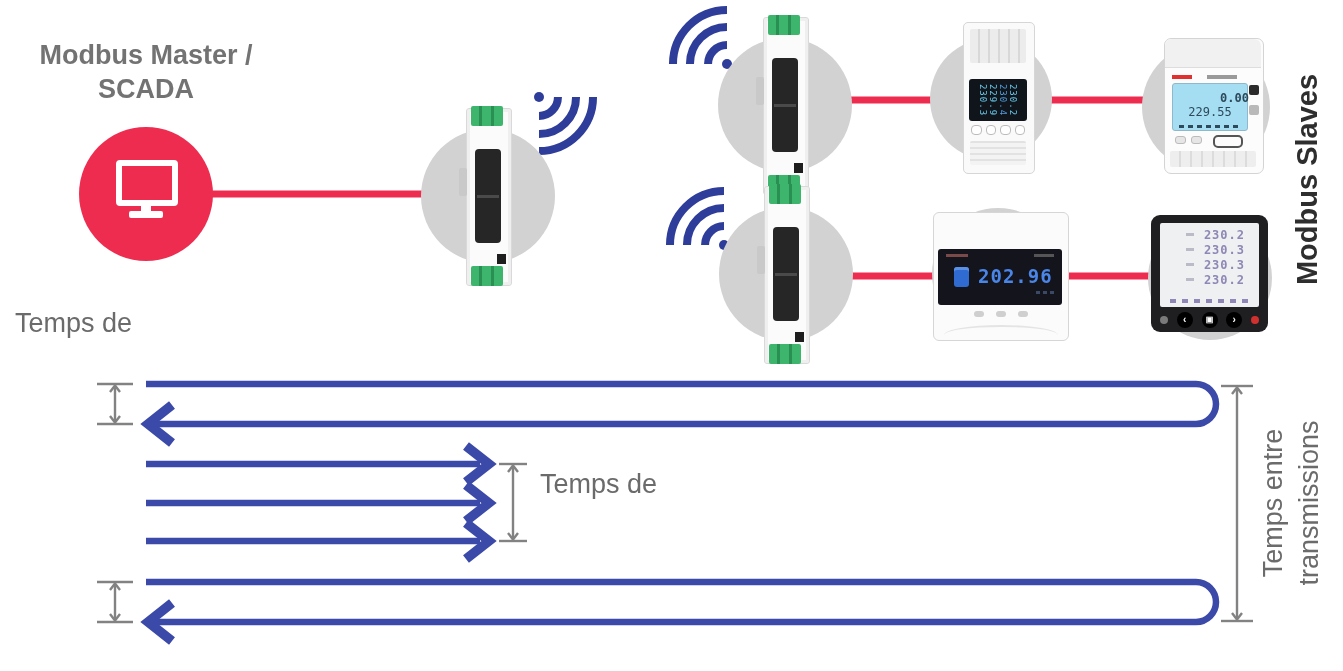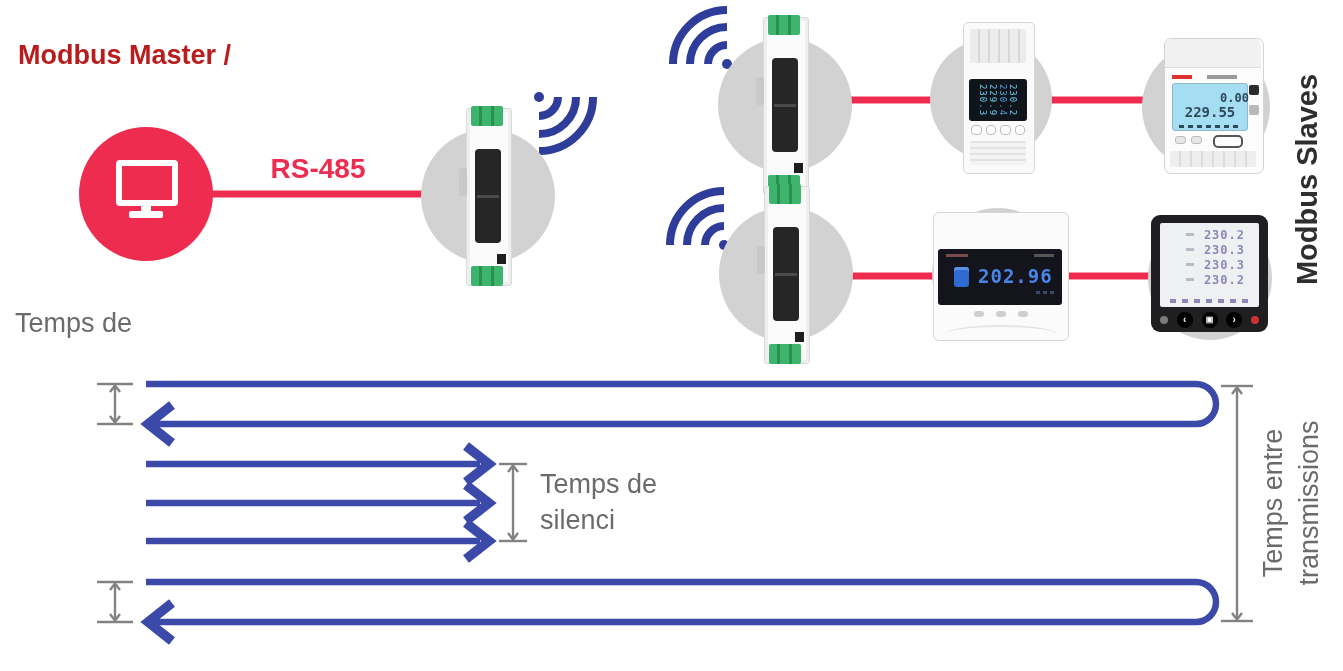--- a/index.html
+++ b/index.html
@@ -1,21 +1,21 @@
 <!DOCTYPE html>
 <html><head>
 <meta charset="utf-8">
 <style>
   html,body{margin:0;padding:0;background:#fff;}
   .stage{position:relative;width:1343px;height:671px;background:#ffffff;overflow:hidden;
          font-family:"Liberation Sans",sans-serif;}
   .abs{position:absolute;}
 
   
-  .master-label{left:18px;top:38px;width:256px;color:#b91c1c;
+  .master-label{left:18px;top:38px;width:256px;text-align:center;color:#737373;
                 font-size:27px;font-weight:bold;line-height:34px;}
   .bus-label{left:258px;top:153px;width:120px;text-align:center;color:#ee2c50;
              font-size:28px;font-weight:bold;}
   .grey-label{color:#6b6b6b;font-size:27px;line-height:36px;}
   .lbl-transmission{left:15px;top:305px;width:210px;text-align:left;}
   .lbl-silence{left:540px;top:466px;width:200px;text-align:left;}
   .rot{transform:rotate(-90deg);transform-origin:center center;text-align:center;}
   .lbl-between{left:1166px;top:467px;width:250px;line-height:36px;}
   .slaves-label{left:1201px;top:163px;width:212px;color:#2e2e2e;font-size:29px;
                 font-weight:bold;}
@@ -68,21 +68,21 @@
   .m2-body{left:1164px;top:38px;width:98px;height:134px;background:#fcfcfc;
            border:1px solid #d4d4d4;border-radius:7px;}
   .m2-cap{left:0;top:0;width:96px;height:28px;background:#f1f1f1;border-bottom:1px solid #ddd;
           border-radius:7px 7px 0 0;}
   .m2-brand{left:7px;top:36px;width:20px;height:4px;background:#e03030;}
   .m2-model{left:42px;top:36px;width:30px;height:4px;background:#9a9a9a;}
   .m2-lcd{left:7px;top:44px;width:74px;height:46px;background:#a5ddf2;border:1px solid #8fb8cc;
           border-radius:3px;color:#2d4a5a;font-family:"DejaVu Sans Mono",monospace;
           text-align:center;}
   .m2-top{font-size:12px;font-weight:bold;line-height:14px;margin-top:7px;padding-left:47px;}
-  .m2-bot{font-size:14px;font-weight:bold;line-height:15px;}
+  .m2-bot{font-size:12px;font-weight:normal;line-height:15px;}
   .m2-lcd-icons{position:absolute;left:6px;bottom:2px;width:60px;height:3px;background:
      repeating-linear-gradient(90deg,#2d4a5a 0 5px,transparent 5px 9px);}
   .m2-btn1{left:84px;top:46px;width:10px;height:10px;background:#2b2b2b;border-radius:2px;}
   .m2-btn2{left:84px;top:66px;width:10px;height:10px;background:#b9b9b9;border-radius:2px;}
   .m2-screw{width:9px;height:6px;background:#e6e6e6;border:1px solid #bbb;border-radius:3px;}
   .m2-pill{left:48px;top:96px;width:26px;height:9px;border:2px solid #555;border-radius:5px;}
   .m2-bottom{left:5px;top:112px;width:86px;height:16px;background:
      repeating-linear-gradient(90deg,#eeeeee 0 9px,#dcdcdc 9px 11px);border-radius:2px;}
 
   
@@ -198,30 +198,29 @@
           <line x1="1221" y1="621" x2="1253" y2="621"></line>
         <line x1="1237" y1="388" x2="1237" y2="619"></line>
         <path d="M1232,394 L1237,387.5 L1242,394"></path>
           <path d="M1232,613 L1237,619.5 L1242,613"></path>
       </g>
     </g>
   </svg>
 
   <div class="abs master-label">
     <div>Modbus Master /</div>
-  </div>
-  <div class="abs bus-label">RS-485</div>
+    <div>SCADA</div>
+  </div>
   <div class="abs slaves-label rot">Modbus Slaves</div>
 
   <div class="abs grey-label lbl-transmission">
     <div>Temps de</div>
   </div>
   <div class="abs grey-label lbl-silence">
     <div>Temps de</div>
-    <div>silenci</div>
   </div>
   <div class="abs grey-label rot lbl-between">
     <div>Temps entre</div>
     <div>transmissions</div>
   </div>
 
   <div class="abs red-circle">
     <div class="abs monitor-screen"></div>
     <div class="abs monitor-stand"></div>
     <div class="abs monitor-base"></div>

